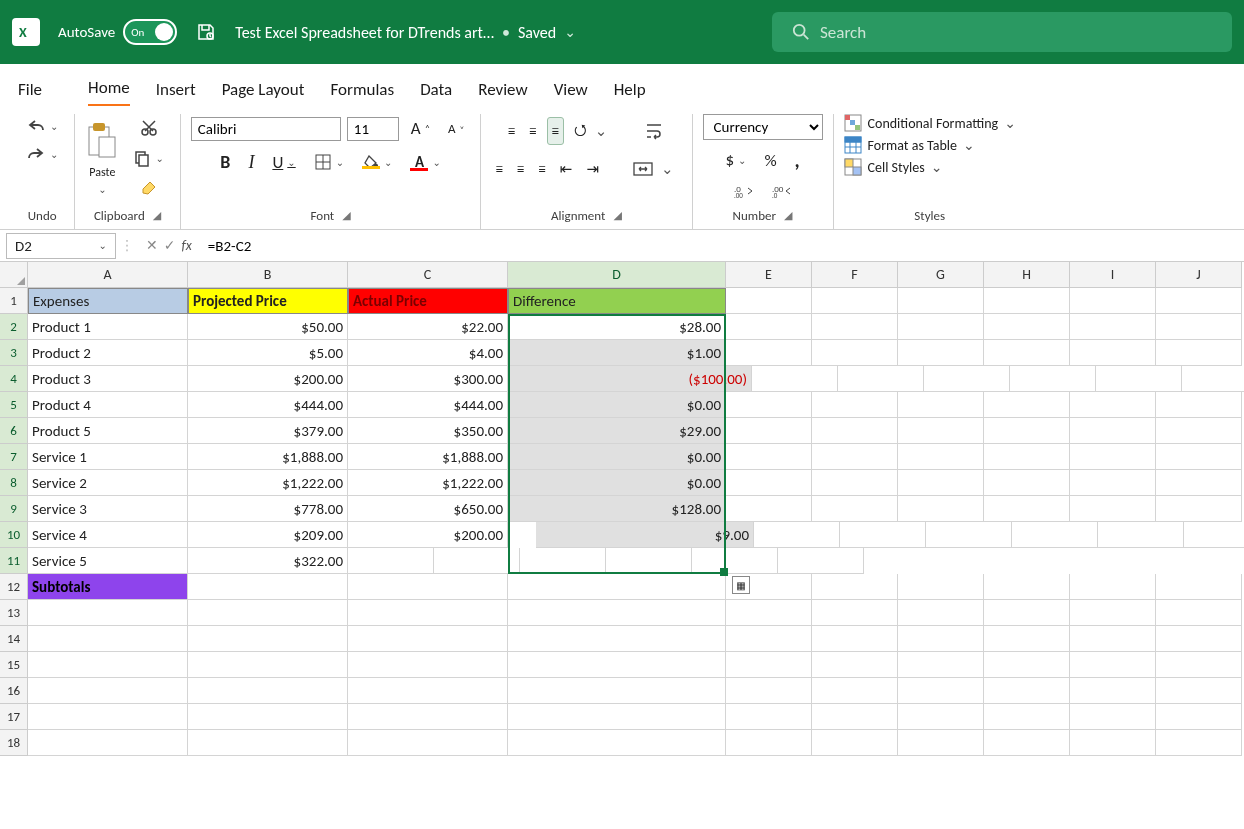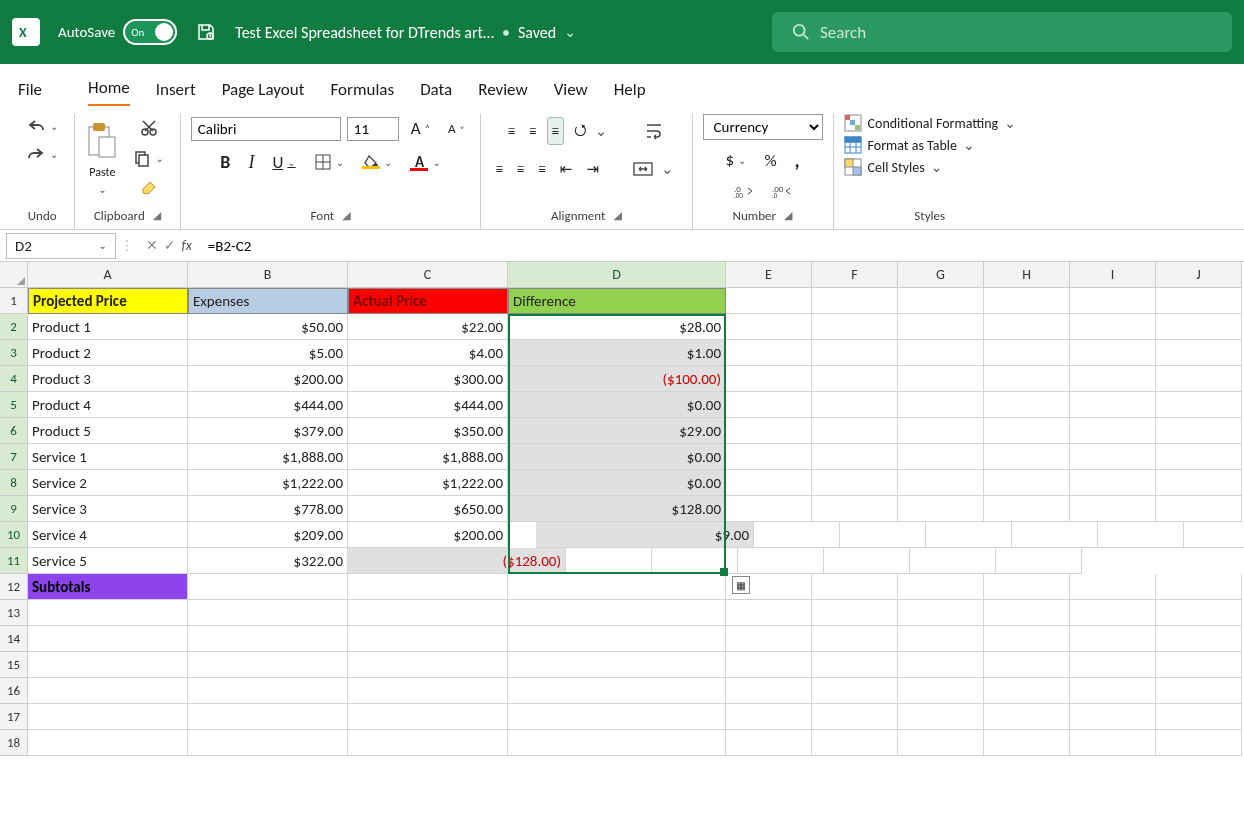--- a/index.html
+++ b/index.html
@@ -406,22 +406,22 @@
         <div class="ch" style="width: 86px;">H</div>
         <div class="ch" style="width: 86px;">I</div>
         <div class="ch" style="width: 86px;">J</div>
       </div>
     <div class="cells" id="cells">
       <div class="sel-range" id="sel-range" style="left: 480px; top: 26px; width: 218px; height: 260px;">
           <div class="fill-handle"></div>
         </div>
       <div class="autofill-icon" id="autofill" style="left: 704px; top: 288px;">▦</div>
     <div class="cellrow">
+          <div class="cell hdr-a" style="width: 160px;">Expenses</div>
           <div class="cell hdr-b" style="width: 160px;">Projected Price</div>
-          <div class="cell hdr-a" style="width: 160px;">Expenses</div>
           <div class="cell hdr-c" style="width: 160px;">Actual Price</div>
           <div class="cell hdr-d" style="width: 218px;">Difference</div>
           <div class="cell " style="width: 86px;"></div>
           <div class="cell " style="width: 86px;"></div>
           <div class="cell " style="width: 86px;"></div>
           <div class="cell " style="width: 86px;"></div>
           <div class="cell " style="width: 86px;"></div>
           <div class="cell " style="width: 86px;"></div>
         </div>
         <div class="cellrow">
@@ -445,21 +445,21 @@
           <div class="cell " style="width: 86px; background: rgb(255, 255, 255);"></div>
           <div class="cell " style="width: 86px; background: rgb(255, 255, 255);"></div>
           <div class="cell " style="width: 86px; background: rgb(255, 255, 255);"></div>
           <div class="cell " style="width: 86px; background: rgb(255, 255, 255);"></div>
           <div class="cell " style="width: 86px; background: rgb(255, 255, 255);"></div>
         </div>
         <div class="cellrow sel-grey">
           <div class="cell " style="width: 160px; background: rgb(255, 255, 255);">Product 3</div>
           <div class="cell r" style="width: 160px; background: rgb(255, 255, 255);">$200.00</div>
           <div class="cell r" style="width: 160px; background: rgb(255, 255, 255);">$300.00</div>
-          <div class="cell r neg" style="width: 218px;">($100.00)</div>
+          <div class="cell r neg" style="width: 244px;">($100.00)</div>
           <div class="cell " style="width: 86px; background: rgb(255, 255, 255);"></div>
           <div class="cell " style="width: 86px; background: rgb(255, 255, 255);"></div>
           <div class="cell " style="width: 86px; background: rgb(255, 255, 255);"></div>
           <div class="cell " style="width: 86px; background: rgb(255, 255, 255);"></div>
           <div class="cell " style="width: 86px; background: rgb(255, 255, 255);"></div>
           <div class="cell " style="width: 86px; background: rgb(255, 255, 255);"></div>
         </div>
         <div class="cellrow sel-grey">
           <div class="cell " style="width: 160px; background: rgb(255, 255, 255);">Product 4</div>
           <div class="cell r" style="width: 160px; background: rgb(255, 255, 255);">$444.00</div>
@@ -528,21 +528,20 @@
           <div class="cell " style="width: 86px; background: rgb(255, 255, 255);"></div>
           <div class="cell " style="width: 86px; background: rgb(255, 255, 255);"></div>
           <div class="cell " style="width: 86px; background: rgb(255, 255, 255);"></div>
           <div class="cell " style="width: 86px; background: rgb(255, 255, 255);"></div>
           <div class="cell " style="width: 86px; background: rgb(255, 255, 255);"></div>
           <div class="cell " style="width: 86px; background: rgb(255, 255, 255);"></div>
         </div>
         <div class="cellrow sel-grey">
           <div class="cell " style="width: 160px; background: rgb(255, 255, 255);">Service 5</div>
           <div class="cell r" style="width: 160px; background: rgb(255, 255, 255); text-align: center;">$322.00</div>
-          <div class="cell r neg" style="width: 218px;">($128.00)</div>
           <div class="cell " style="width: 86px; background: rgb(255, 255, 255);"></div>
           <div class="cell " style="width: 86px; background: rgb(255, 255, 255);"></div>
           <div class="cell " style="width: 86px; background: rgb(255, 255, 255);"></div>
           <div class="cell " style="width: 86px; background: rgb(255, 255, 255);"></div>
           <div class="cell " style="width: 86px; background: rgb(255, 255, 255);"></div>
           <div class="cell " style="width: 86px; background: rgb(255, 255, 255);"></div>
         </div>
         <div class="cellrow">
           <div class="cell subtot" style="width: 160px;">Subtotals</div>
           <div class="cell " style="width: 160px;"></div>

